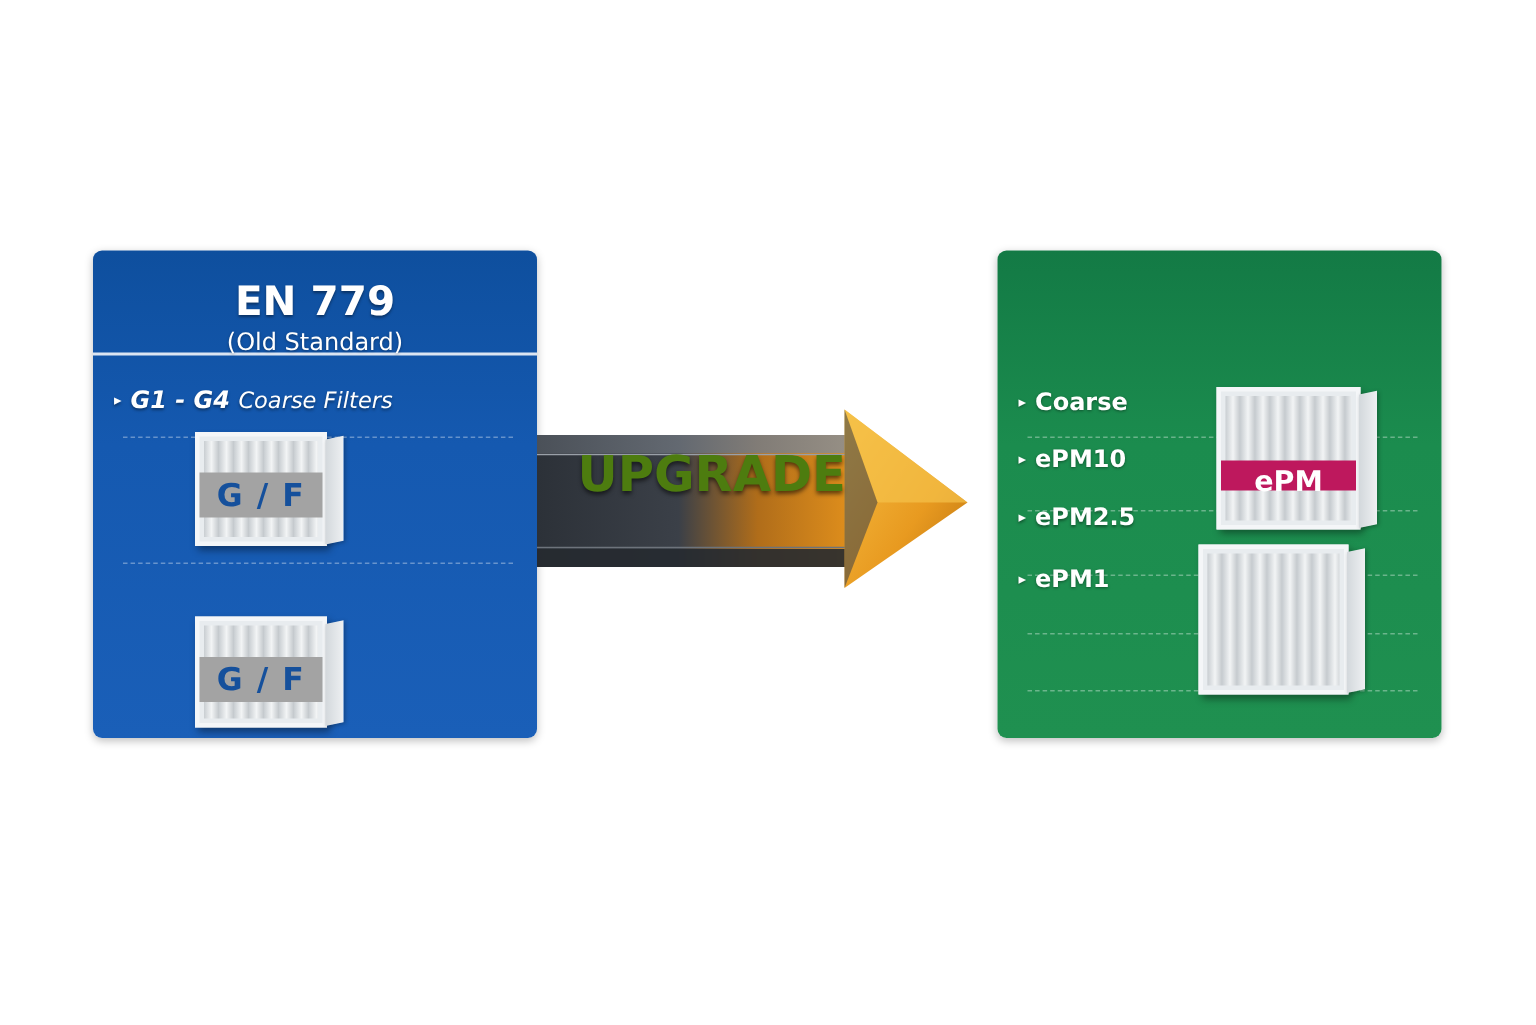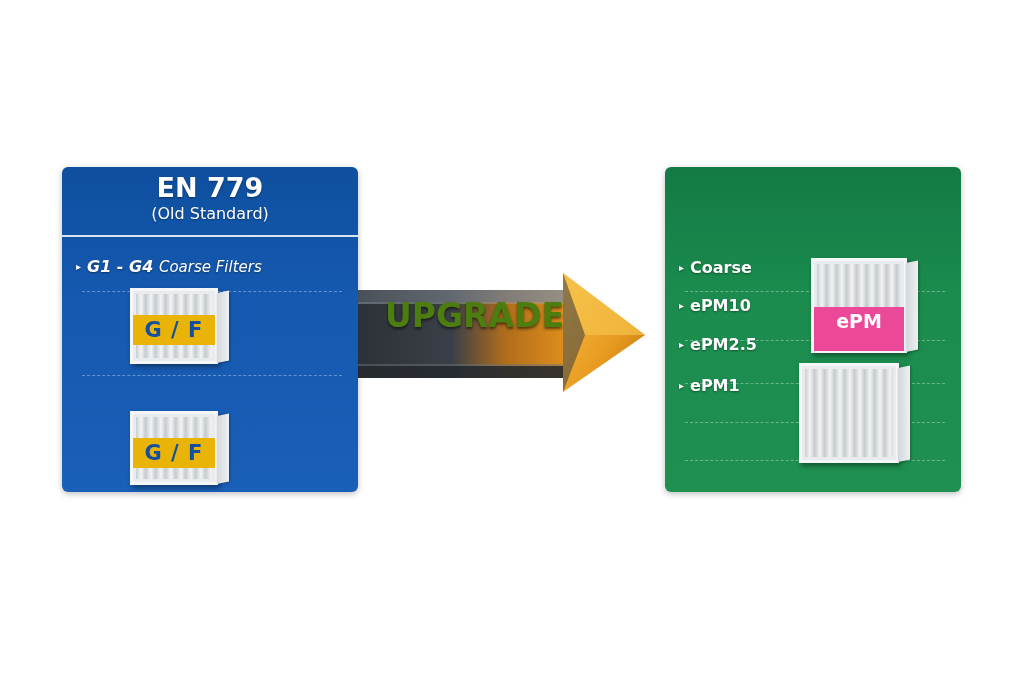--- a/index.html
+++ b/index.html
@@ -14,21 +14,21 @@
       overflow: hidden;
       box-shadow: 0 2px 6px rgba(0,0,0,0.25);
       color: #fff;
     }
     .panel-old { left: 62px; width: 296px; background: linear-gradient(180deg, #0e4f9e 0%, #1559b0 40%, #1a5fb8 100%); }
     .panel-new { left: 665px; width: 296px; background: linear-gradient(180deg, #137a45 0%, #1b8c4e 40%, #1f9050 100%); }
 
     .panel-header {
       height: 70px;
       text-align: center;
-      padding-top: 6px;
+      padding-top: 20px;
       border-bottom: 2px solid rgba(255,255,255,0.85);
     }
     .panel-title {
       font-size: 27px;
       font-weight: bold;
       line-height: 30px;
       text-shadow: 0 1px 2px rgba(0,0,0,0.4);
     }
     .panel-sub {
       font-size: 16px;
@@ -75,28 +75,28 @@
       transform-origin: left top;
       box-shadow: 1px 1px 3px rgba(0,0,0,0.3);
     }
     .filter .label {
       position: absolute; left: 0; right: 0;
       text-align: center;
       font-weight: bold;
     }
     .label-gf {
       top: 24px; height: 30px; line-height: 30px;
-      background: #eab308;
+      background: #a3a3a3;
       color: #15509c;
       font-size: 21px;
       letter-spacing: 1px;
     }
     .label-epm {
-      top: 46px; height: 44px; line-height: 28px;
-      background: #ec4899;
+      top: 46px; height: 20px; line-height: 28px;
+      background: #be185d;
       color: #ffffff;
       font-size: 19px;
     }
 
     
     .arrow { position: absolute; left: 355px; top: 270px; width: 295px; height: 126px; }
     .arrow-text {
       position: absolute;
       left: 385px; top: 296px;
       font-size: 33px; font-weight: bold;

